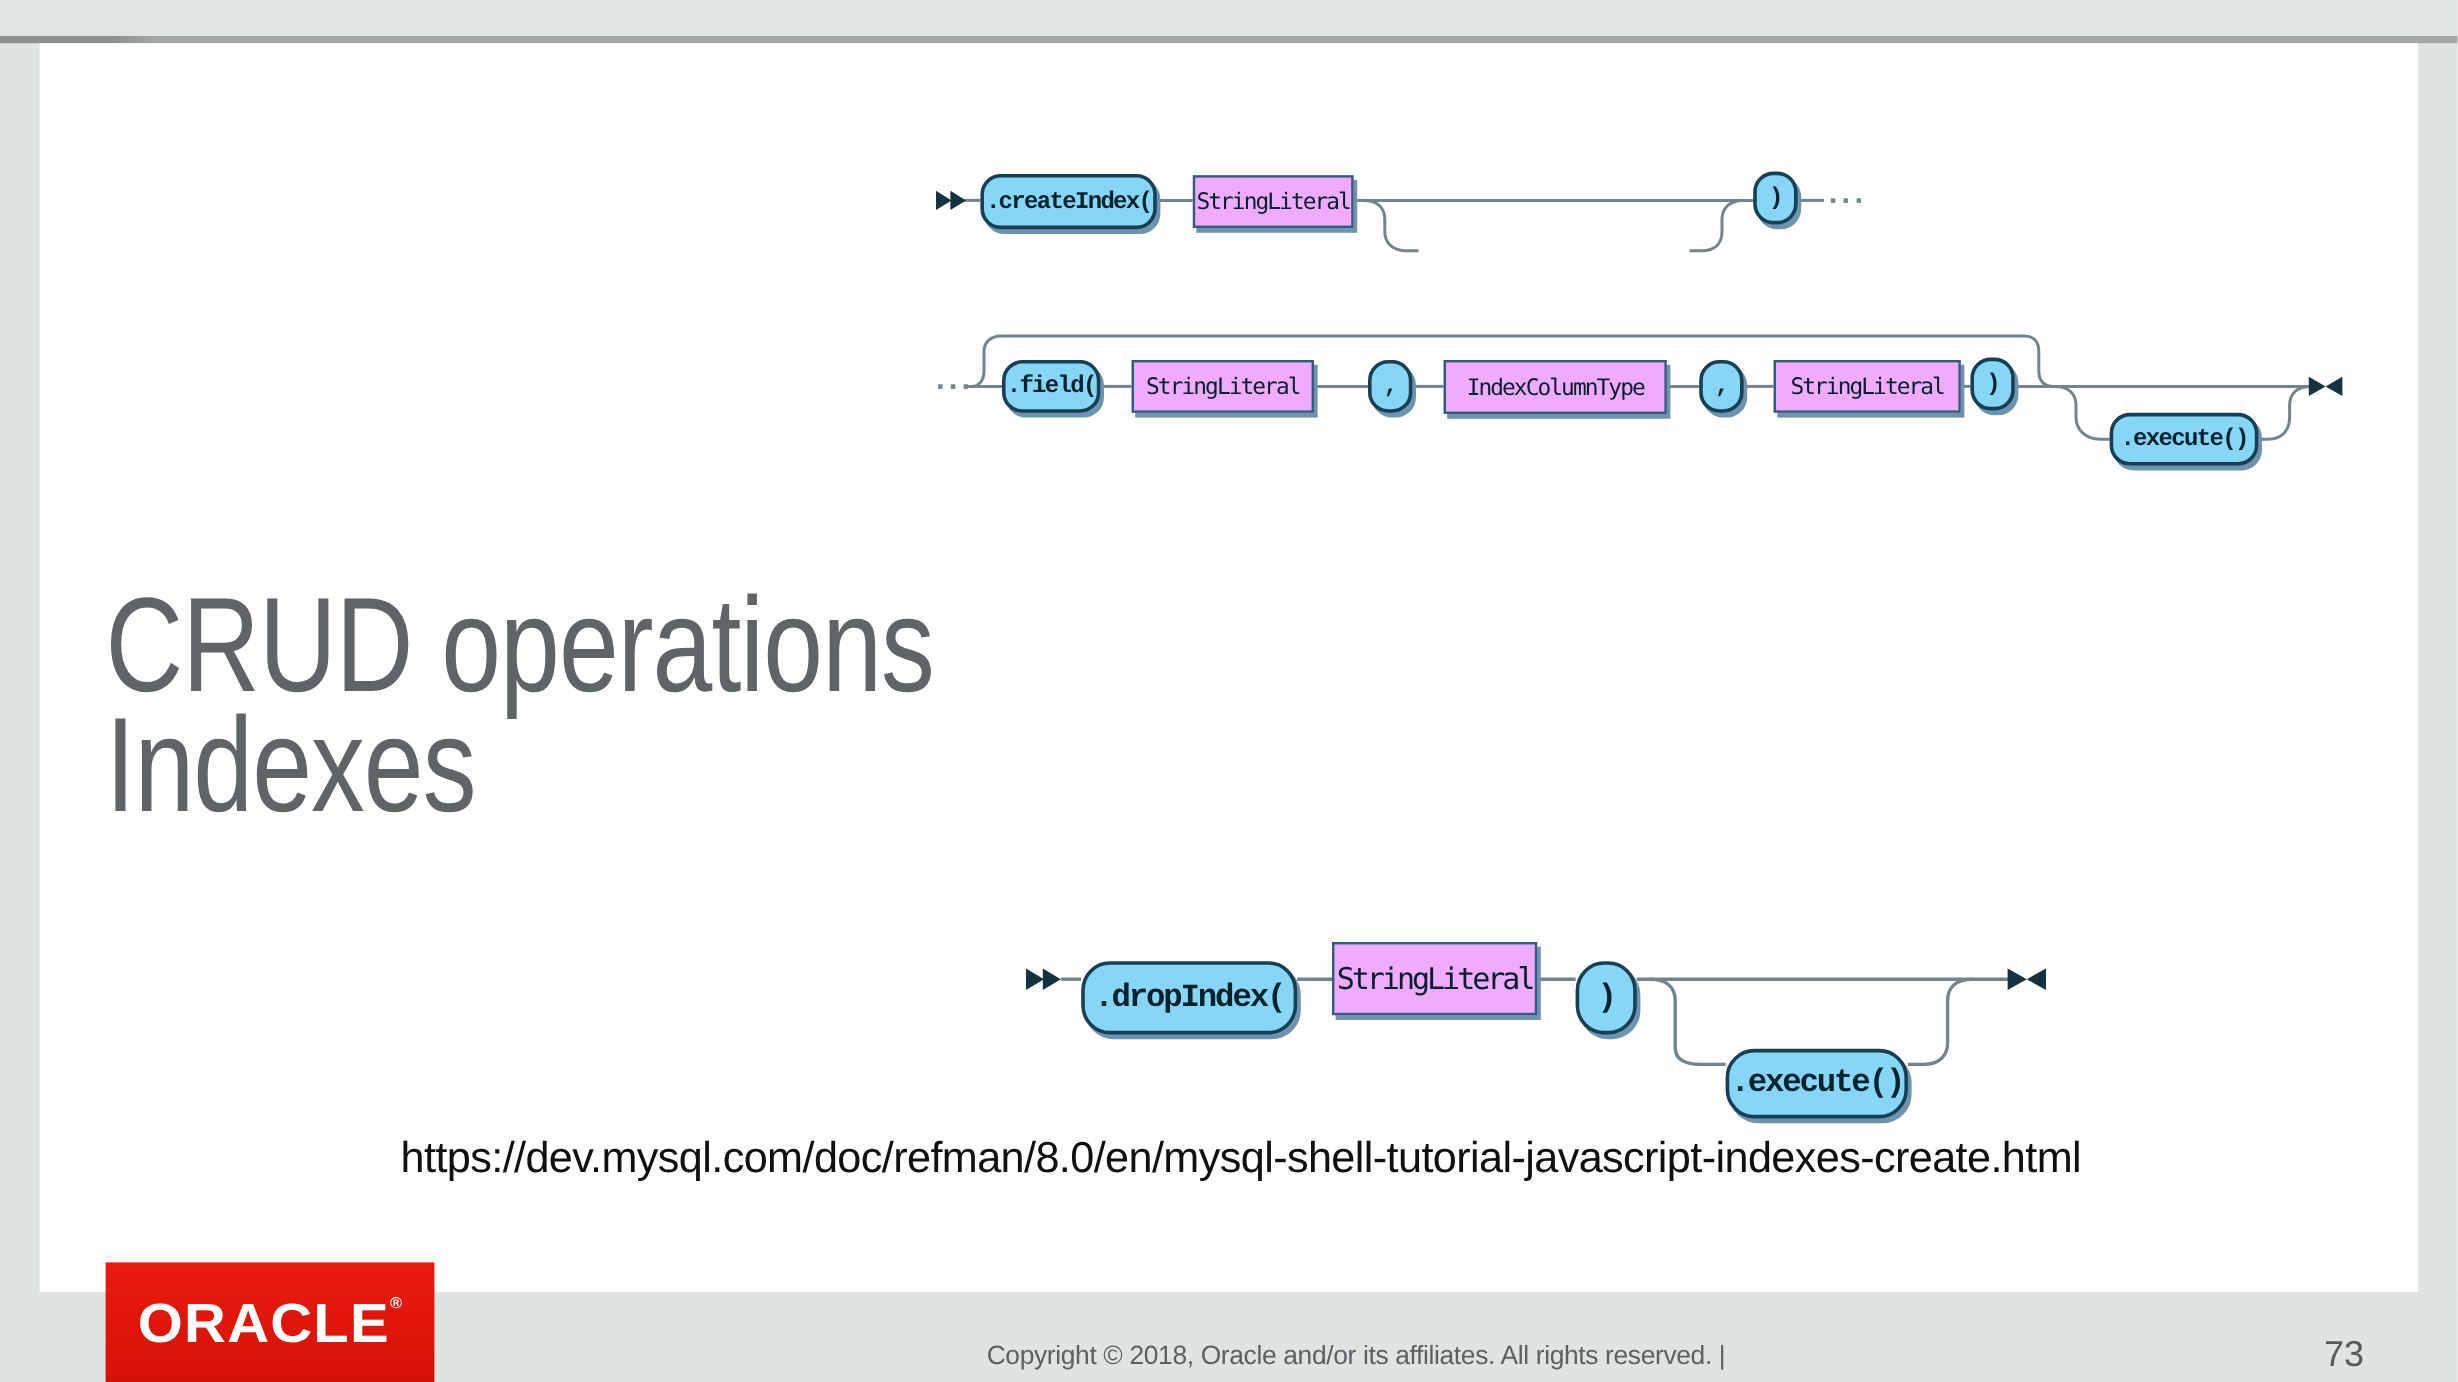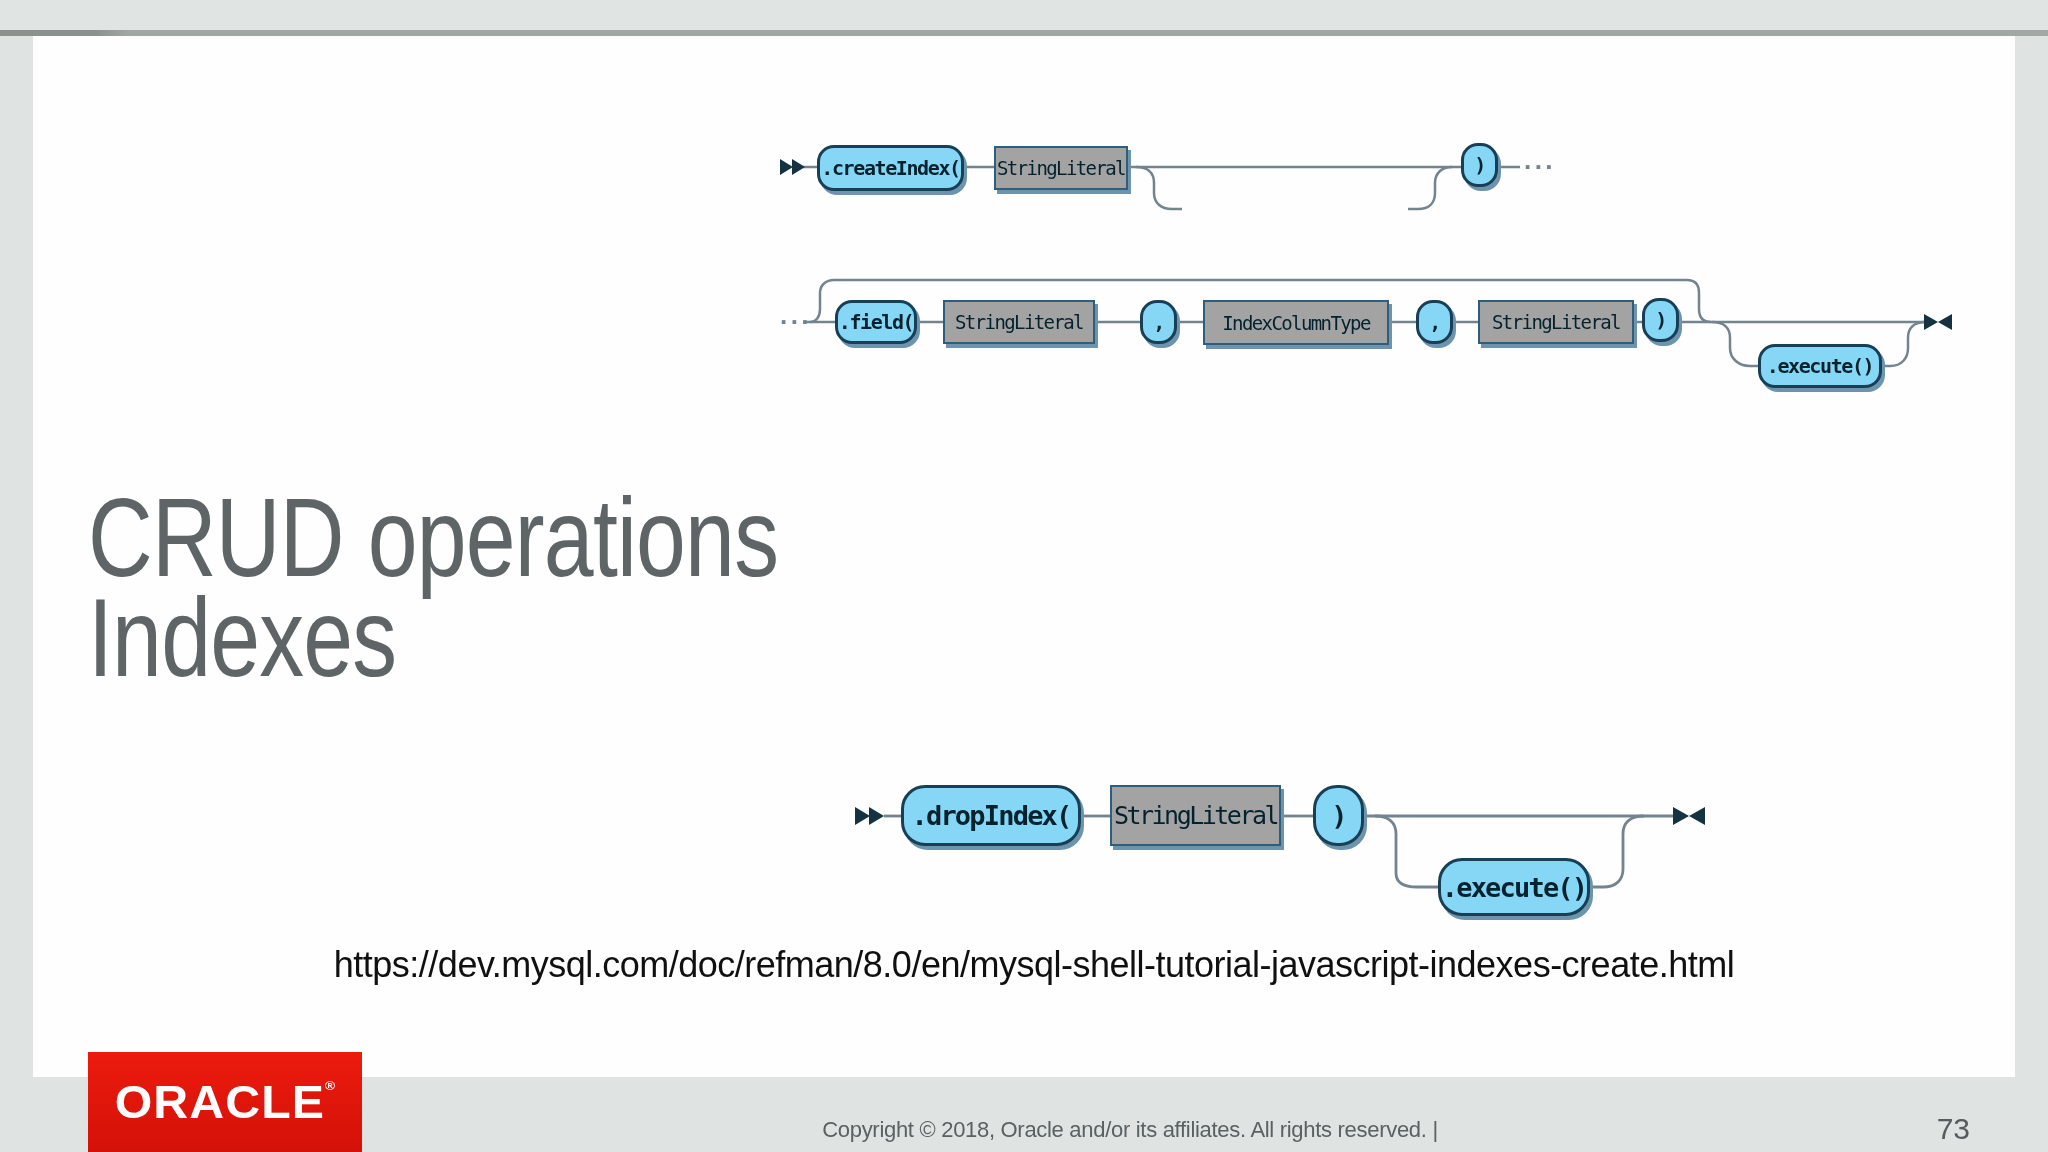--- a/index.html
+++ b/index.html
@@ -31,31 +31,31 @@
   
   .diagram{position:absolute;}
   .diagram svg{position:absolute;left:0;top:0;}
   .t-box{
     position:absolute;display:flex;align-items:center;justify-content:center;
     font-family:"DejaVu Sans Mono", monospace;color:#04222e;white-space:nowrap;
     box-sizing:border-box;
   }
   .term{
     background:#86d7f5;border:3px solid #173f55;border-radius:17px;
-    box-shadow:3px 4px 0 #6e94ad;font-weight:bold;
+    box-shadow:3px 4px 0 #6e94ad;font-weight:bold;font-family:Liberation Mono, monospace;
   }
   .nonterm{
-    background:#a3a3a3;border:2px solid #2d5e7d;
+    background:#f0abfc;border:2px solid #2d5e7d;
     box-shadow:3px 4px 0 #6e94ad;
   }
   .fs-sm{font-size:20px;letter-spacing:-1.4px;}
   .fs-sm-n{font-size:19px;letter-spacing:-1.6px;}
   .fs-lg{font-size:27px;letter-spacing:-1.8px;}
   .fs-lg-n{font-size:25px;letter-spacing:-2.5px;}
-  .rad-lg{border-radius:24px;}
+  .rad-lg{border-radius:24px;margin-top:16px;}
   .dots{
     position:absolute;color:#74848e;font-size:26px;font-weight:bold;
     letter-spacing:2px;line-height:26px;
   }
 
   
   .oracle-logo{
     position:absolute;left:88px;top:1052px;width:274px;height:100px;
     background:linear-gradient(180deg,#ec1b0e 0%,#d41108 100%);
     display:flex;align-items:center;justify-content:center;

